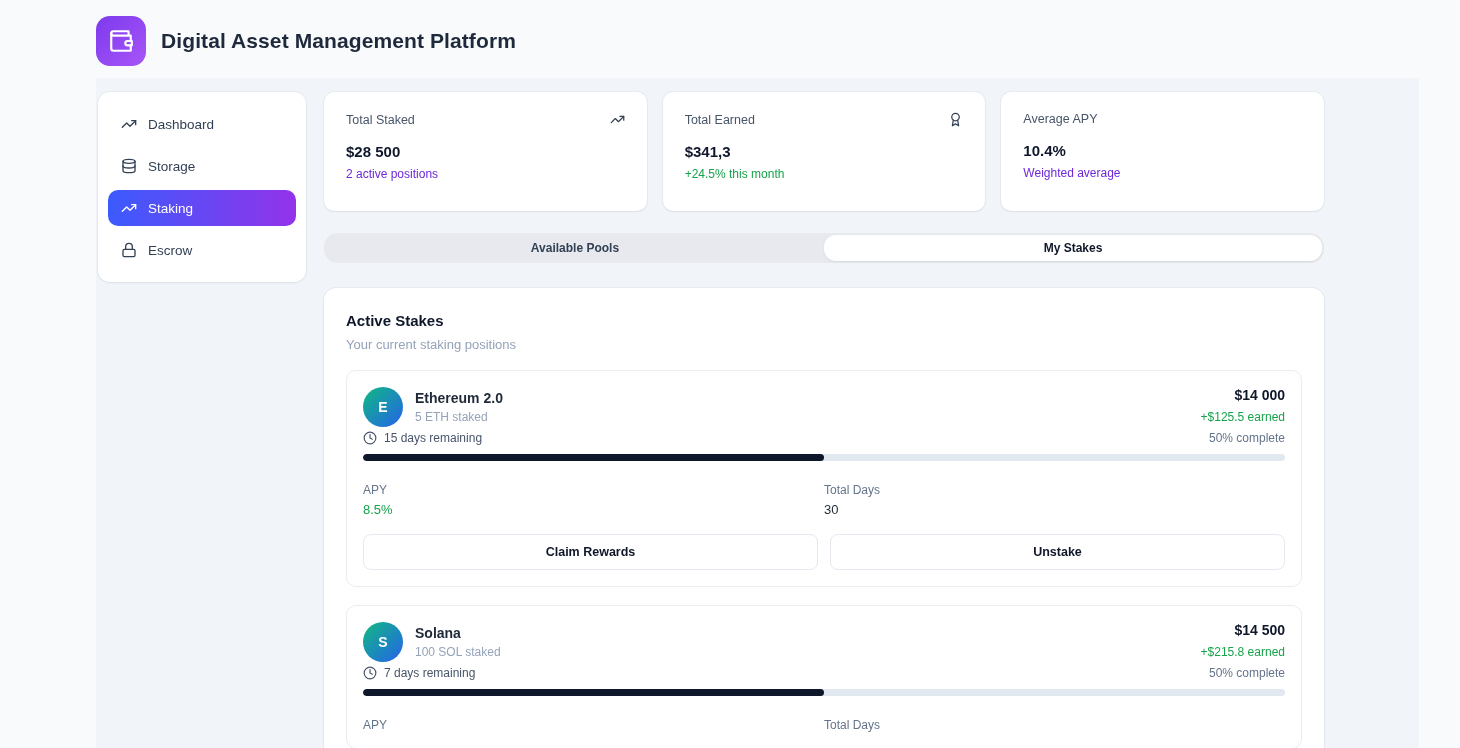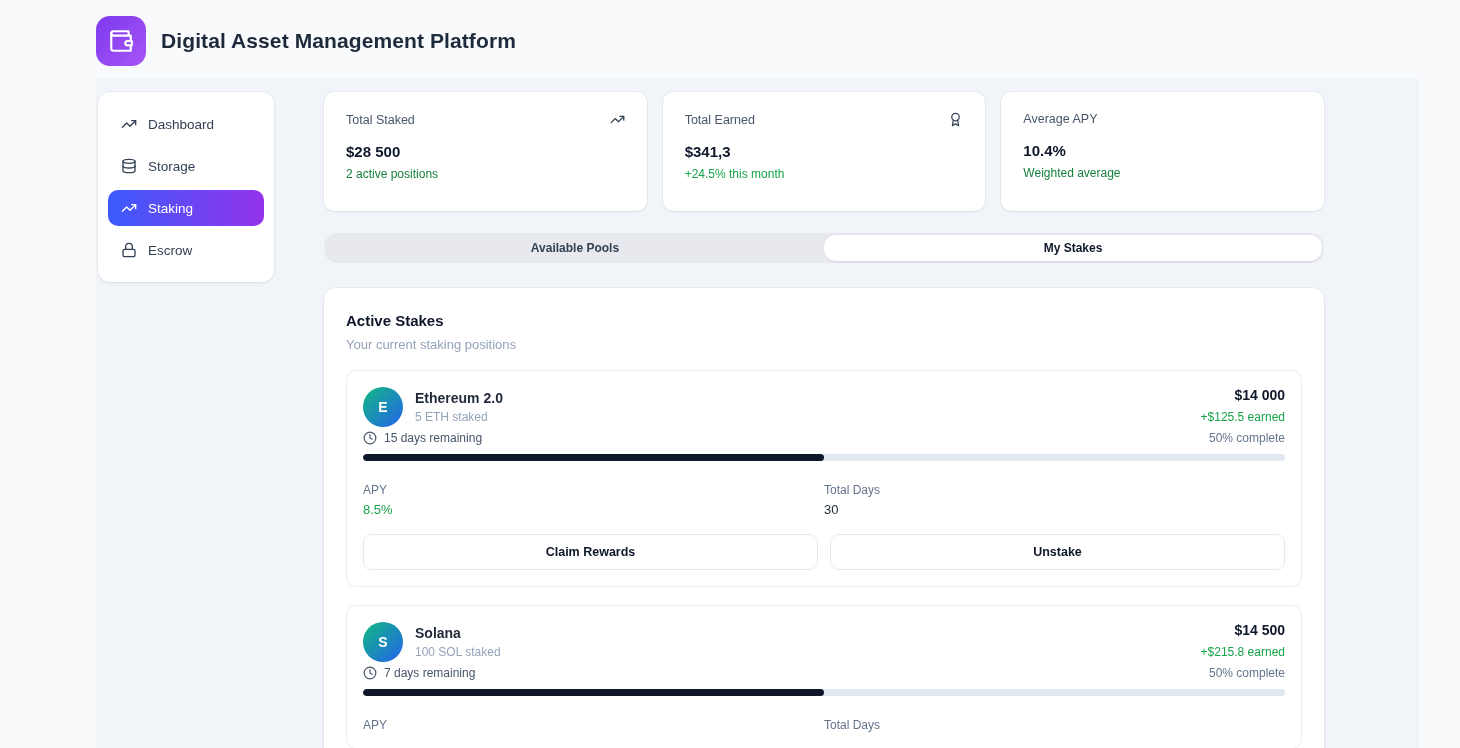--- a/index.html
+++ b/index.html
@@ -21,21 +21,21 @@
   }
   .logo {
     width:50px; height:50px; border-radius:14px;
     background:linear-gradient(135deg,#7c3aed,#a855f7);
     display:flex; align-items:center; justify-content:center;
     color:#ffffff;
   }
   .app-title { font-size:21px; font-weight:700; color:#1e293b; letter-spacing:.1px; }
   
   .sidebar {
-    position:absolute; left:98px; top:92px; width:176px;
+    position:absolute; left:98px; top:92px; width:208px;
     background:#ffffff; border-radius:12px;
     box-shadow:0 1px 3px rgba(15,23,42,.06), 0 0 0 1px rgba(15,23,42,.03);
     padding:14px 10px;
   }
   .nav-item {
     display:flex; align-items:center; gap:11px;
     padding:10px 13px; border-radius:10px;
     font-size:13.5px; color:#334155; cursor:pointer;
     margin-bottom:6px;
   }
@@ -51,21 +51,21 @@
   .stats-row { display:flex; gap:16px; }
   .stat-card {
     flex:1; background:#ffffff; border-radius:10px; height:119px;
     box-shadow:0 1px 2px rgba(15,23,42,.05), 0 0 0 1px rgba(15,23,42,.04);
     padding:20px 22px;
   }
   .stat-top { display:flex; justify-content:space-between; align-items:center;gap:20px; }
   .stat-label { font-size:12.5px; color:#475569; }
   .stat-icon { color:#334155; display:flex; }
   .stat-value { margin-top:16px; font-size:15px; font-weight:700; color:#0f172a; }
-  .stat-sub { margin-top:7px; font-size:12px; color:#15803d; }
+  .stat-sub { margin-top:7px; font-size:12px; color:#6d28d9; }
   .stat-sub.green { color:#16a34a; }
   
   .tab-list {
     margin-top:22px; height:30px; background:#e7e9ee; border-radius:14px;
     display:flex; padding:2px;
   }
   .tab {
     flex:1; display:flex; align-items:center; justify-content:center;
     font-size:12px; font-weight:600; color:#334155; border-radius:12px;
     cursor:pointer;

